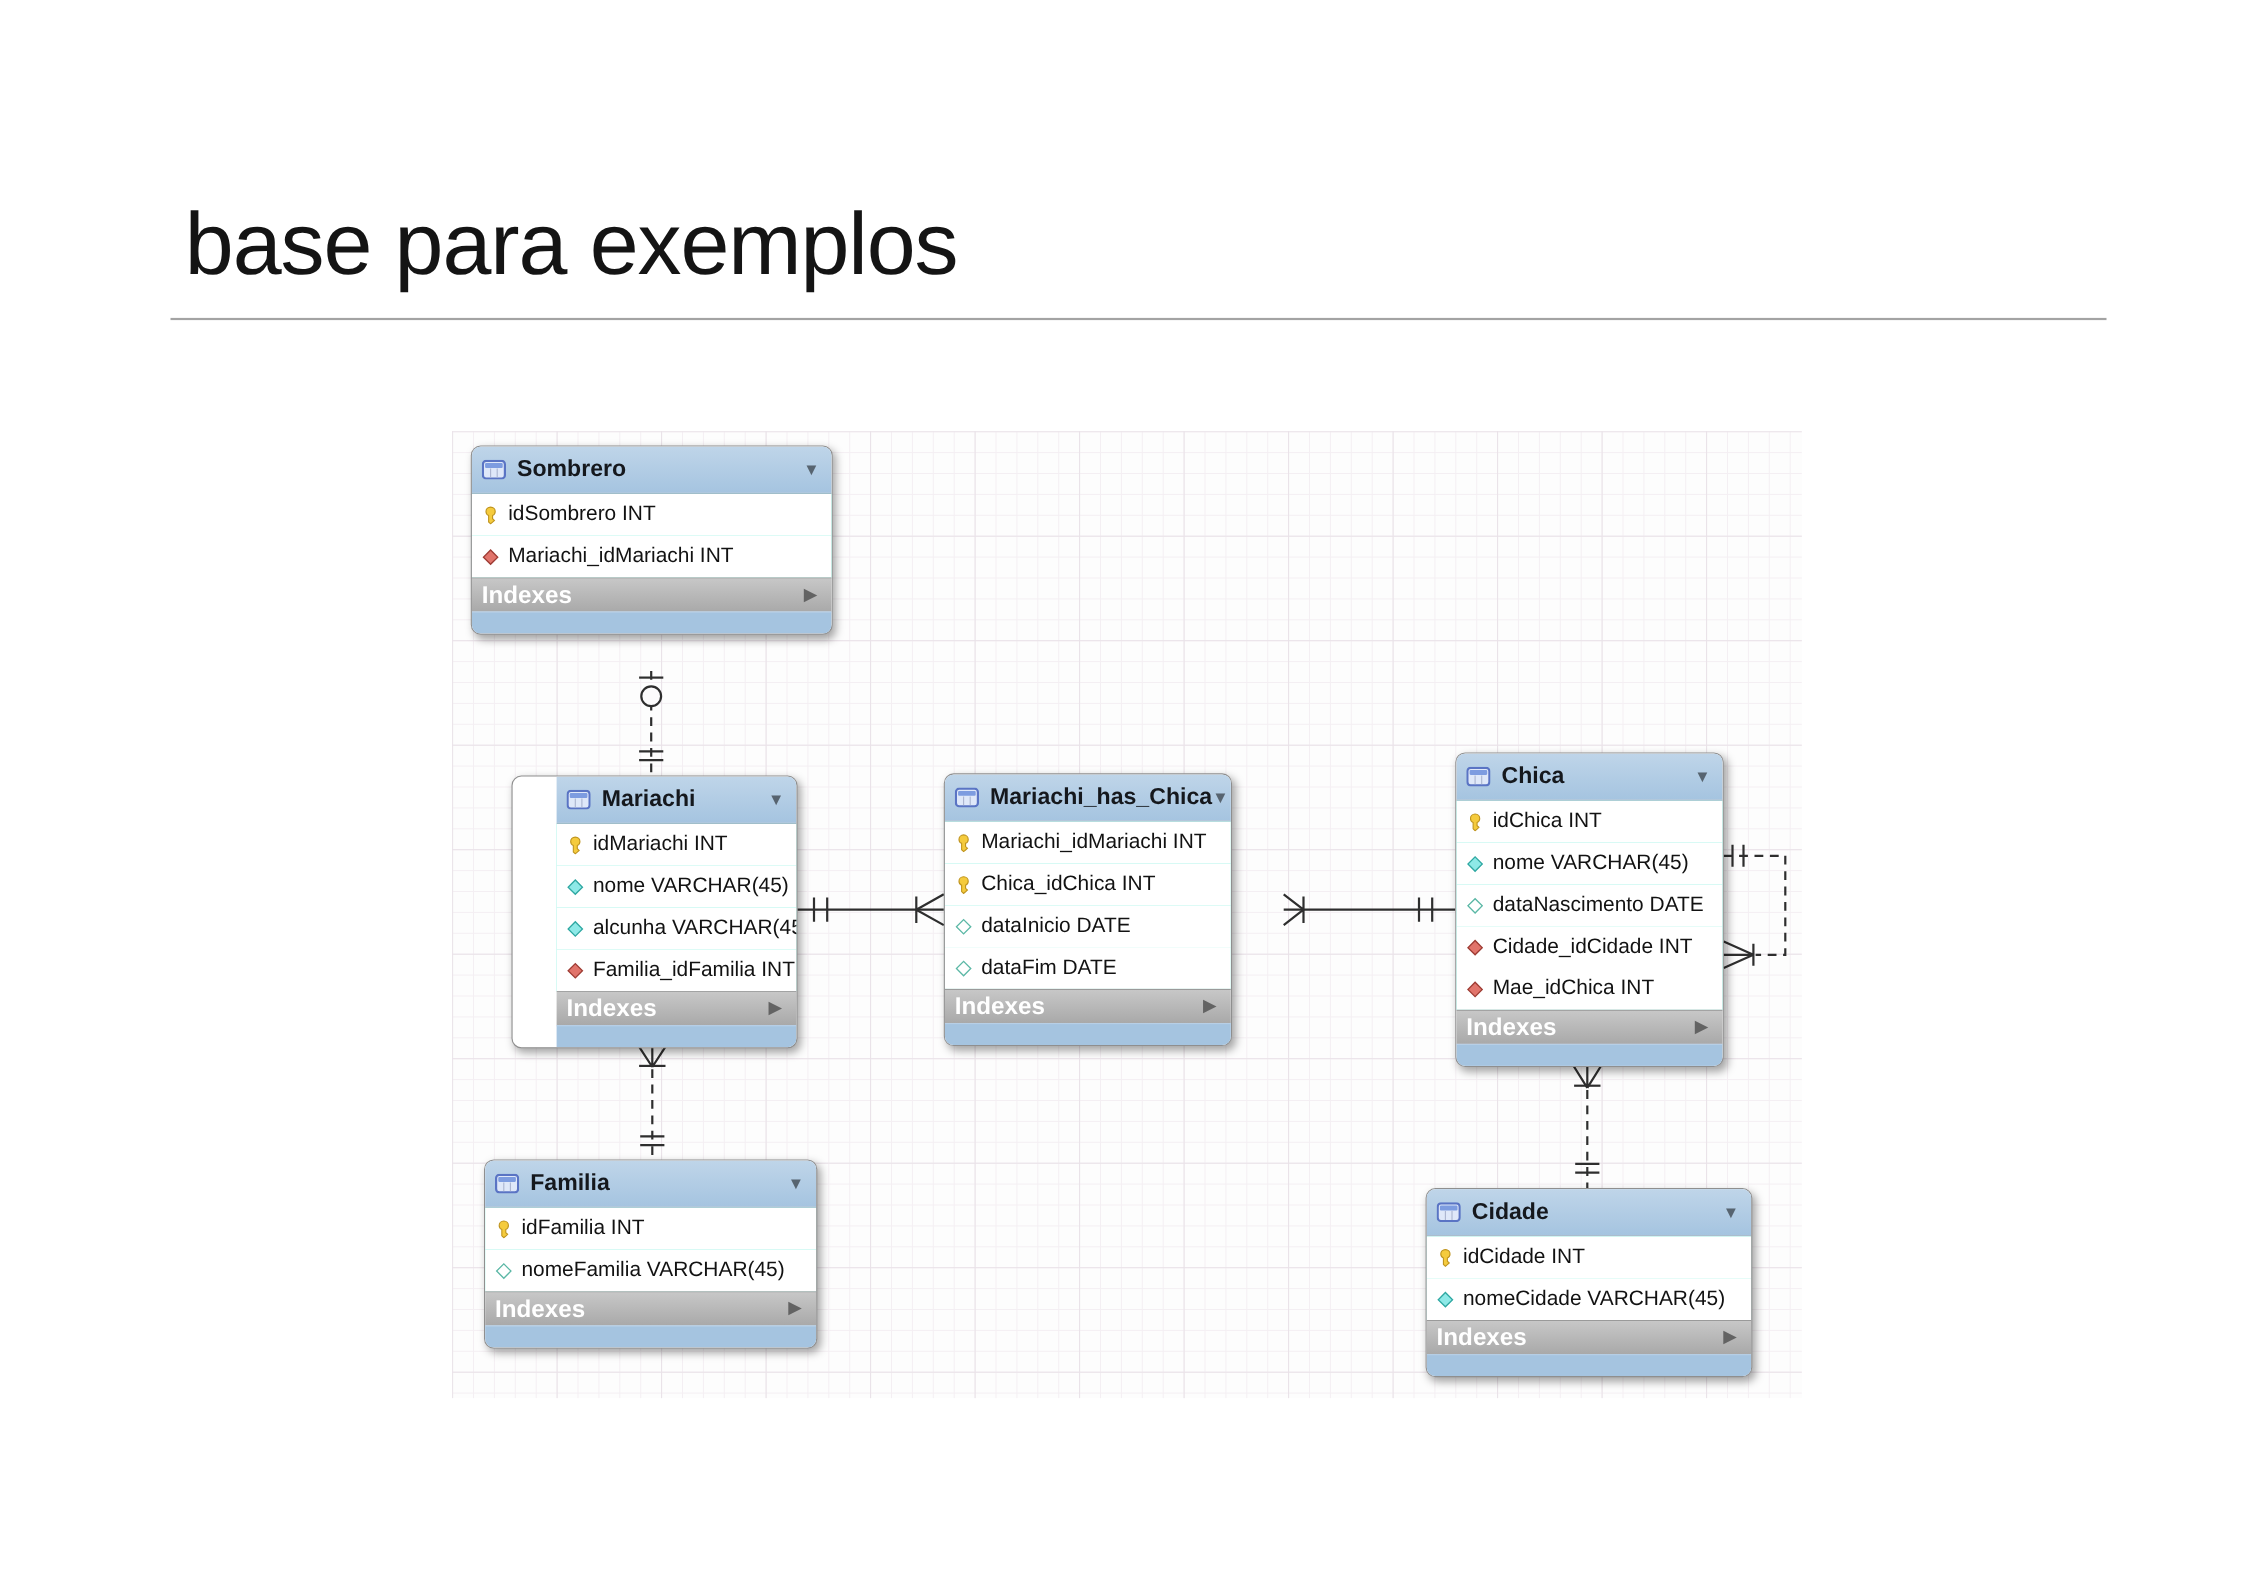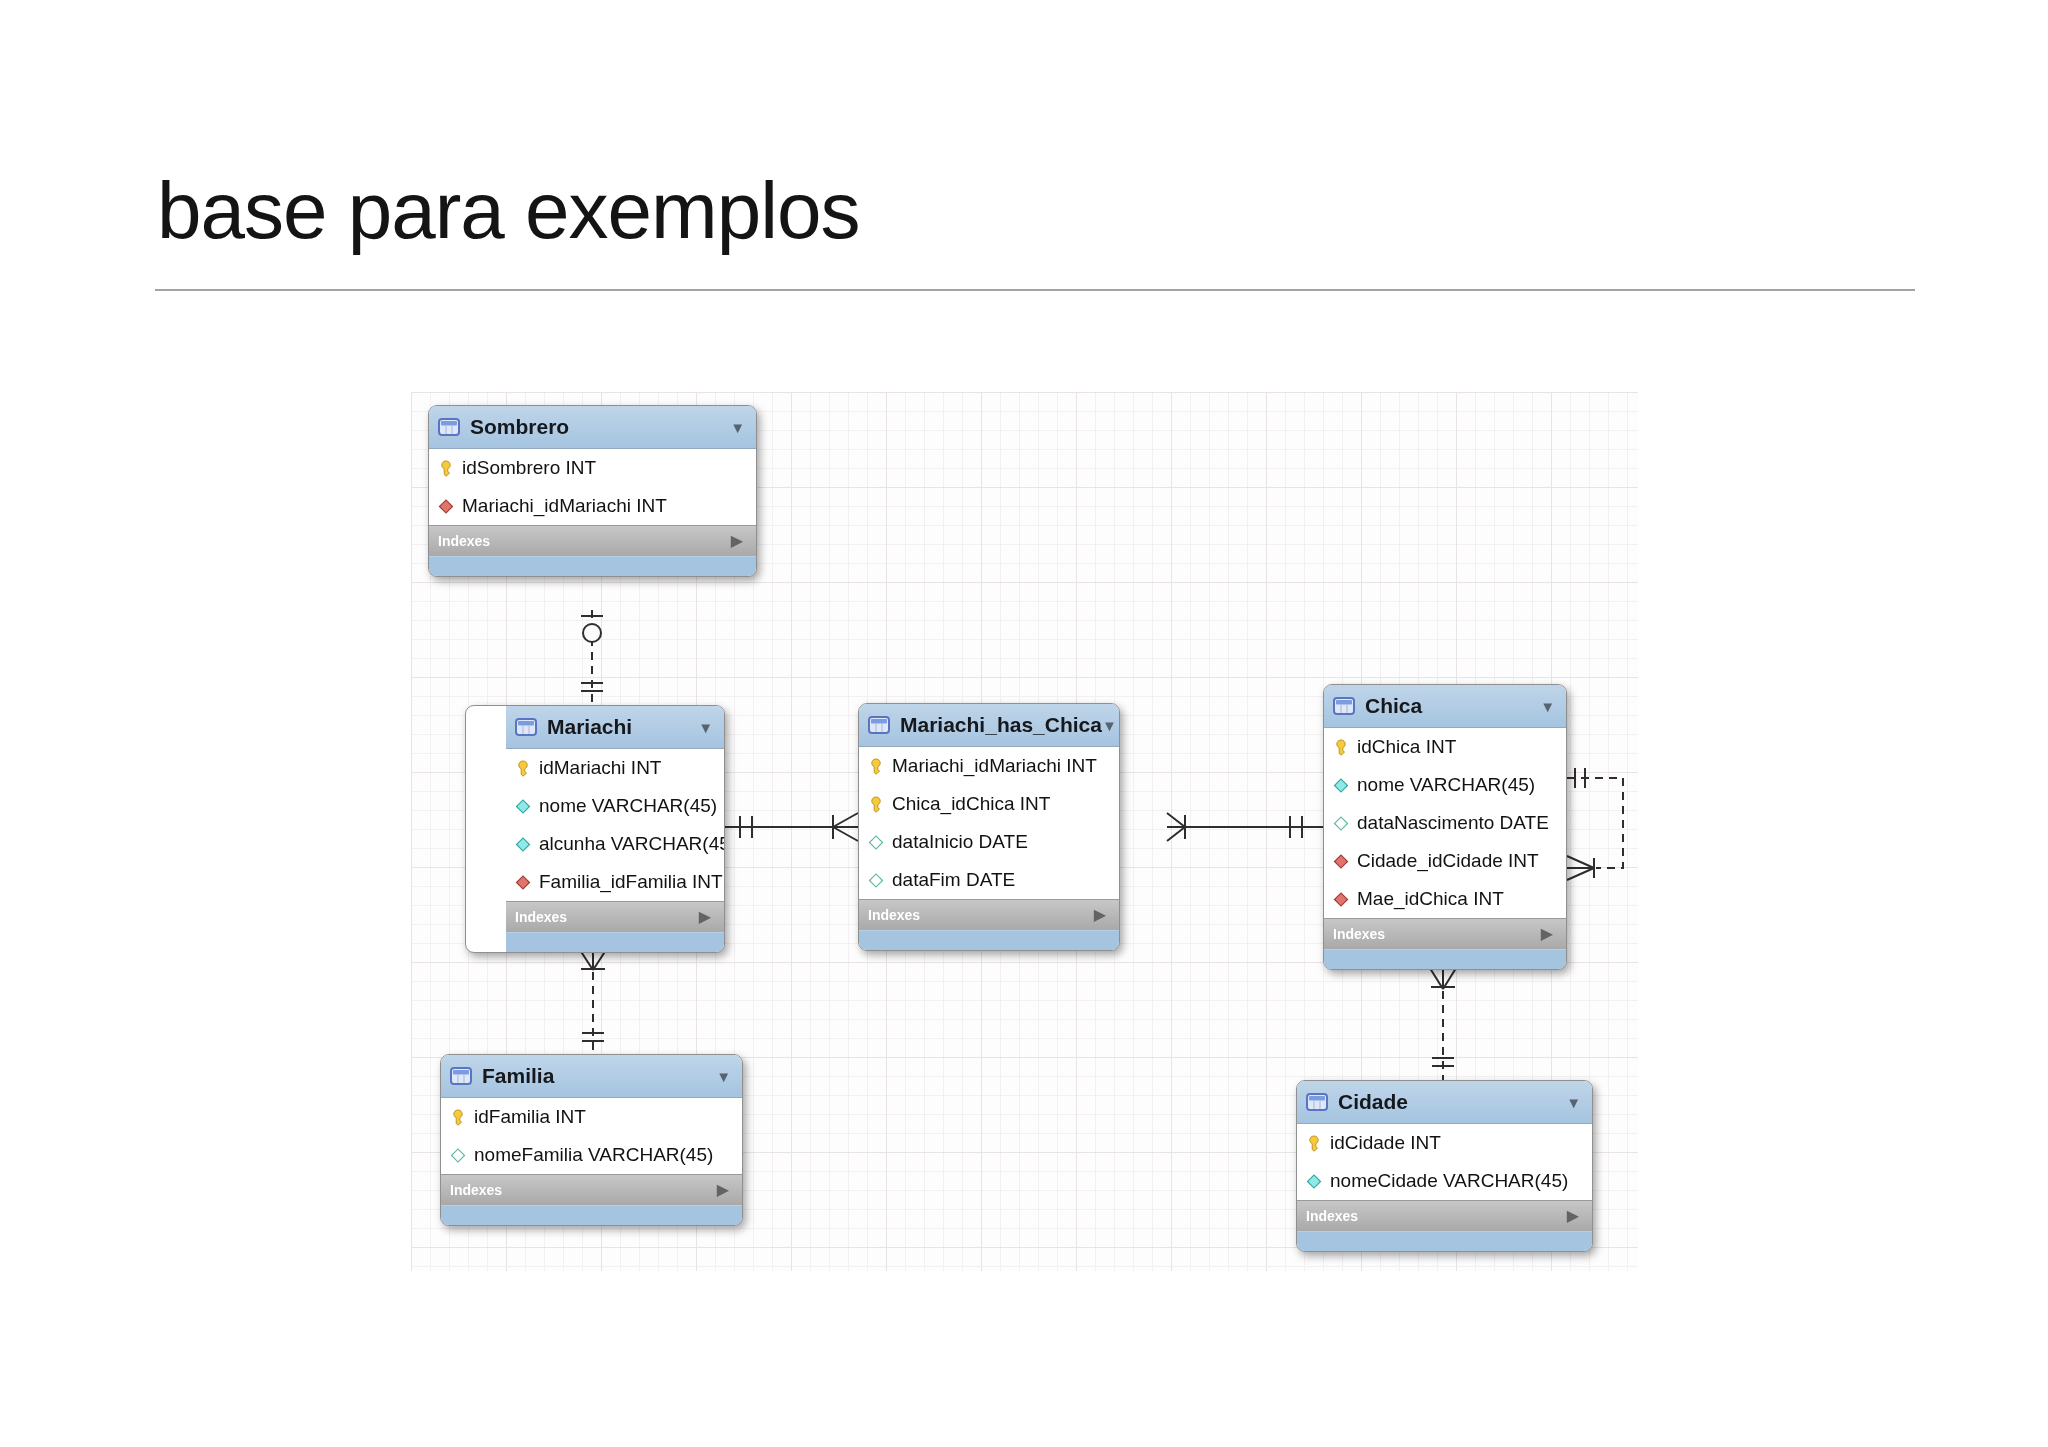--- a/index.html
+++ b/index.html
@@ -1,21 +1,21 @@
 <!DOCTYPE html>
 <html><head>
 <meta charset="utf-8">
 <style>
   html,body{margin:0;padding:0;background:#ffffff;}
   .slide{
     position:relative;width:2048px;height:1447px;background:#ffffff;overflow:hidden;
     font-family:"Liberation Sans","DejaVu Sans",sans-serif;
   }
   .page-title{
-    position:absolute;left:152px;top:158px;margin:5px;
+    position:absolute;left:152px;top:158px;margin:16px;
     font-size:80px;font-weight:300;letter-spacing:-1px;color:#141414;line-height:1.2;
   }
   .title-rule{
     position:absolute;left:155px;top:289px;width:1760px;height:2px;background:#a3a3a3;
   }
   .canvas{
     position:absolute;left:411px;top:392px;width:1227px;height:879px;
     background-color:#fdfdfd;
     background-image:
       linear-gradient(to right,#e9e2e8 1px,transparent 1px),
@@ -38,21 +38,21 @@
   .tbl-header .tbl-name{margin-left:10px;font-size:21px;font-weight:bold;color:#15181d;white-space:nowrap;text-align:right;}
   .tbl-header .collapse-arrow{margin-left:auto;margin-right:11px;font-size:15px;color:#576470;}
   .tbl-body{background:#5eead4;}
   .tbl-row{height:38px;display:flex;align-items:center;padding-left:9px;background:#ffffff;}
   .tbl-row .col-icon{flex:0 0 auto;display:flex;}
   .tbl-row .col-text{margin-left:8px;font-size:19px;color:#121212;white-space:nowrap;}
   .tbl-indexes{
     height:30px;display:flex;align-items:center;
     background:linear-gradient(#c7c7c7,#a9a9a9);border-top:1px solid #9a9a9a;
   }
-  .tbl-indexes .idx-label{margin-left:9px;font-size:14px;font-weight:bold;color:#ffffff;}
+  .tbl-indexes .idx-label{margin-left:9px;font-size:22px;font-weight:bold;color:#ffffff;}
   .tbl-indexes .expand-arrow{margin-left:auto;margin-right:13px;font-size:16px;color:#636363;line-height:1;}
   .tbl-footer{height:19px;background:#a5c4e0;border-top:1px solid #b7cfe6;}
 </style>
 </head>
 <body>
 
 <div class="slide">
   <h1 class="page-title">base para exemplos</h1>
   <div class="title-rule"></div>
 

